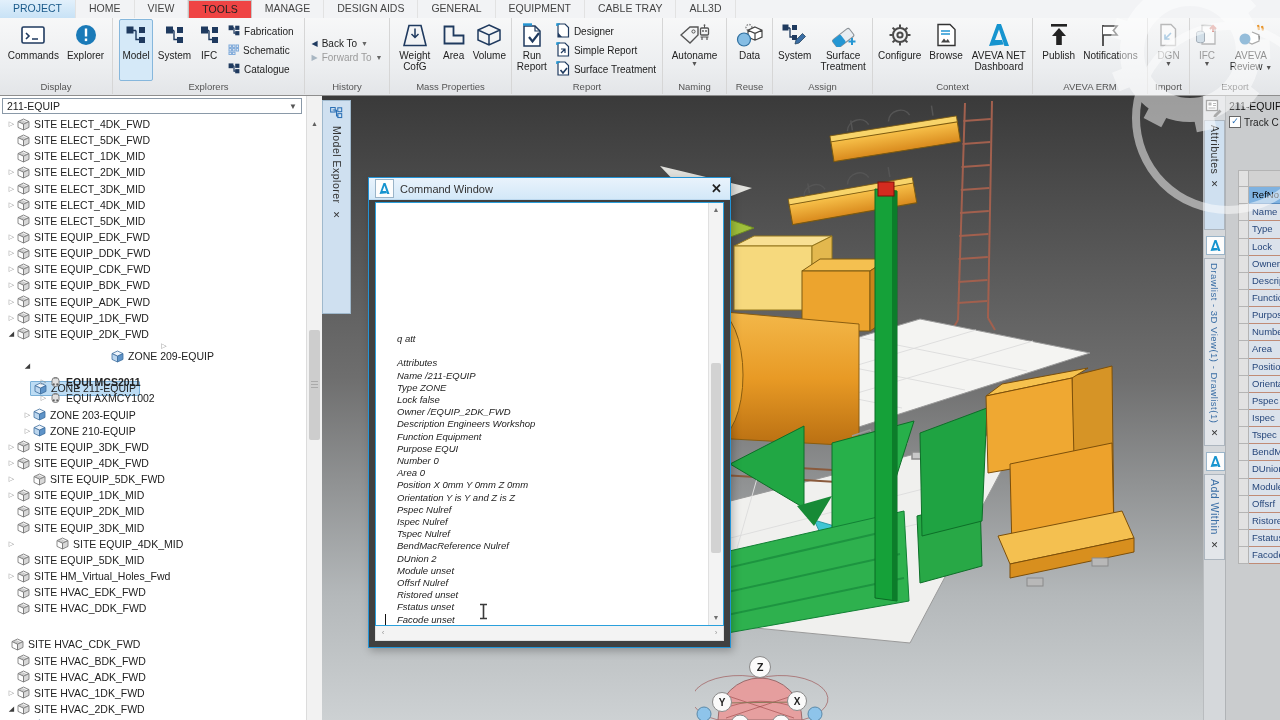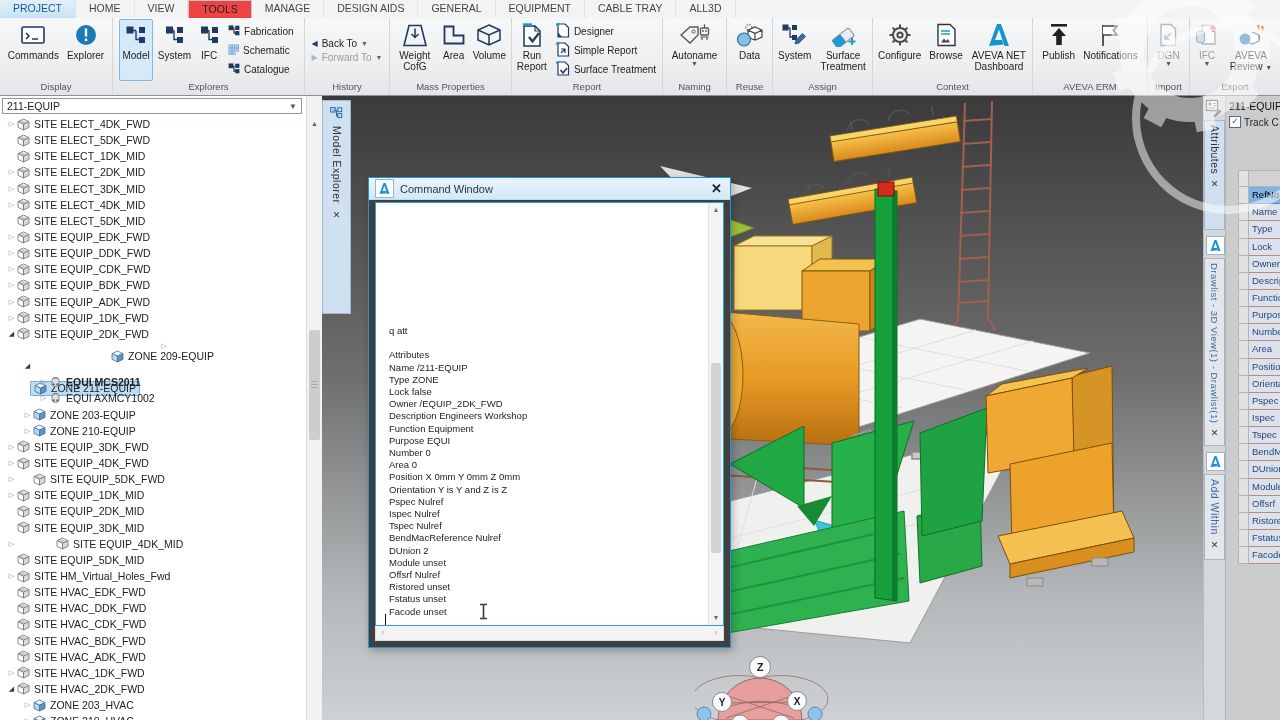--- a/index.html
+++ b/index.html
@@ -52,21 +52,21 @@
   .vtext{writing-mode:vertical-rl;font-size:10.5px;color:#333;letter-spacing:.5px;}
   .mx-tab .xbtn{margin-top:6px;}
   .xbtn{font-size:9px;color:#333;line-height:10px;cursor:default;}
   
   .cmdwin{position:absolute;left:368px;top:177px;width:363px;height:471px;background:#404040;border:1px solid #2293d6;box-shadow:2px 3px 8px rgba(0,0,0,.25);z-index:15;box-sizing:border-box;}
   .cmdtitle{height:21px;background:linear-gradient(#e9f3fc,#d3e8f8);display:flex;align-items:center;padding:0 6px;border-bottom:1px solid #bcd8ee;}
   .cmdtitle .ttext{font-size:11px;color:#333;margin-left:6px;flex:1;}
   .cmdtitle .xbtn{font-size:13px;font-weight:bold;color:#222;margin-right:2px;}
   .alogo{width:17px;height:17px;background:#fdfdfd;border:1px solid #9ab4c8;display:flex;align-items:center;justify-content:center;}
   .cmdtext{position:absolute;left:6px;top:24px;right:6px;bottom:21px;background:#fff;border:1px solid #2aa0dc;overflow:hidden;}
-  .cmdpre{margin:4px;padding:118px 4px 0 9px;font-family:"Liberation Sans",sans-serif;font-size:9.5px;line-height:12.2px;color:#222;white-space:pre;}
+  .cmdpre{margin:12px;padding:118px 4px 0 9px;font-family:"Liberation Sans",sans-serif;font-size:9.5px;line-height:12.2px;color:#222;white-space:pre;font-style:italic;}
   .cmdvsb{position:absolute;right:0;top:0;width:14px;bottom:0;background:#f3f3f3;border-left:1px solid #e0e0e0;}
   .cmdvsb .sarr{position:absolute;left:0;width:14px;height:14px;text-align:center;font-size:7px;color:#707070;line-height:14px;}
   .cmdvsb .thumb{position:absolute;left:2px;width:10px;background:#d2d2d2;border-radius:2px;}
   .cmdhsb{position:absolute;left:6px;right:6px;bottom:6px;height:14px;background:#f3f3f3;border:1px solid #e0e0e0;border-top:none;}
   .cmdhsb .sarr{position:absolute;top:0;width:14px;height:14px;text-align:center;font-size:8px;color:#9a9a9a;line-height:13px;}
   .cmdcaret{position:absolute;width:1px;height:11px;background:#111;}
   .ibeam{position:absolute;z-index:16;}
   
   .rstrip{position:absolute;left:1203px;top:96px;width:22px;height:624px;background:#d5d8db;border-left:1px solid #b9bcbf;z-index:12;}
   .rtab-v{position:absolute;left:0;width:21px;display:flex;flex-direction:column;align-items:center;border:1px solid #adb6bf;box-sizing:border-box;}
@@ -1024,21 +1024,21 @@
               <svg viewBox="0 0 13 13" width="13" height="13">
                 <path d="M6.5 1 12 3.6 6.5 6.2 1 3.6Z" fill="#f2f2f2" stroke="#707070" stroke-width="0.8"></path>
                 <path d="M1 3.6 6.5 6.2 V12 L1 9.4Z" fill="#fdfdfd" stroke="#707070" stroke-width="0.8"></path>
                 <path d="M12 3.6 6.5 6.2 V12 L12 9.4Z" fill="#d8d8d8" stroke="#707070" stroke-width="0.8"></path>
                 <path d="M2.6 3 8 5.5 M4.2 2.3 9.6 4.8" stroke="#9a9a9a" stroke-width="0.6"></path>
               </svg>
             </span>
             <span class="tlabel">SITE HVAC_DDK_FWD</span>
           </span>
         </div>
-        <div class="trow" style="padding-left: 6px;">
+        <div class="trow" style="padding-left: 0; margin-top: 20px;">
           <span class="arr"></span>
           <span class="tcontent">
             <span class="ticon">
               <svg viewBox="0 0 13 13" width="13" height="13">
                 <path d="M6.5 1 12 3.6 6.5 6.2 1 3.6Z" fill="#f2f2f2" stroke="#707070" stroke-width="0.8"></path>
                 <path d="M1 3.6 6.5 6.2 V12 L1 9.4Z" fill="#fdfdfd" stroke="#707070" stroke-width="0.8"></path>
                 <path d="M12 3.6 6.5 6.2 V12 L12 9.4Z" fill="#d8d8d8" stroke="#707070" stroke-width="0.8"></path>
                 <path d="M2.6 3 8 5.5 M4.2 2.3 9.6 4.8" stroke="#9a9a9a" stroke-width="0.6"></path>
               </svg>
             </span>

